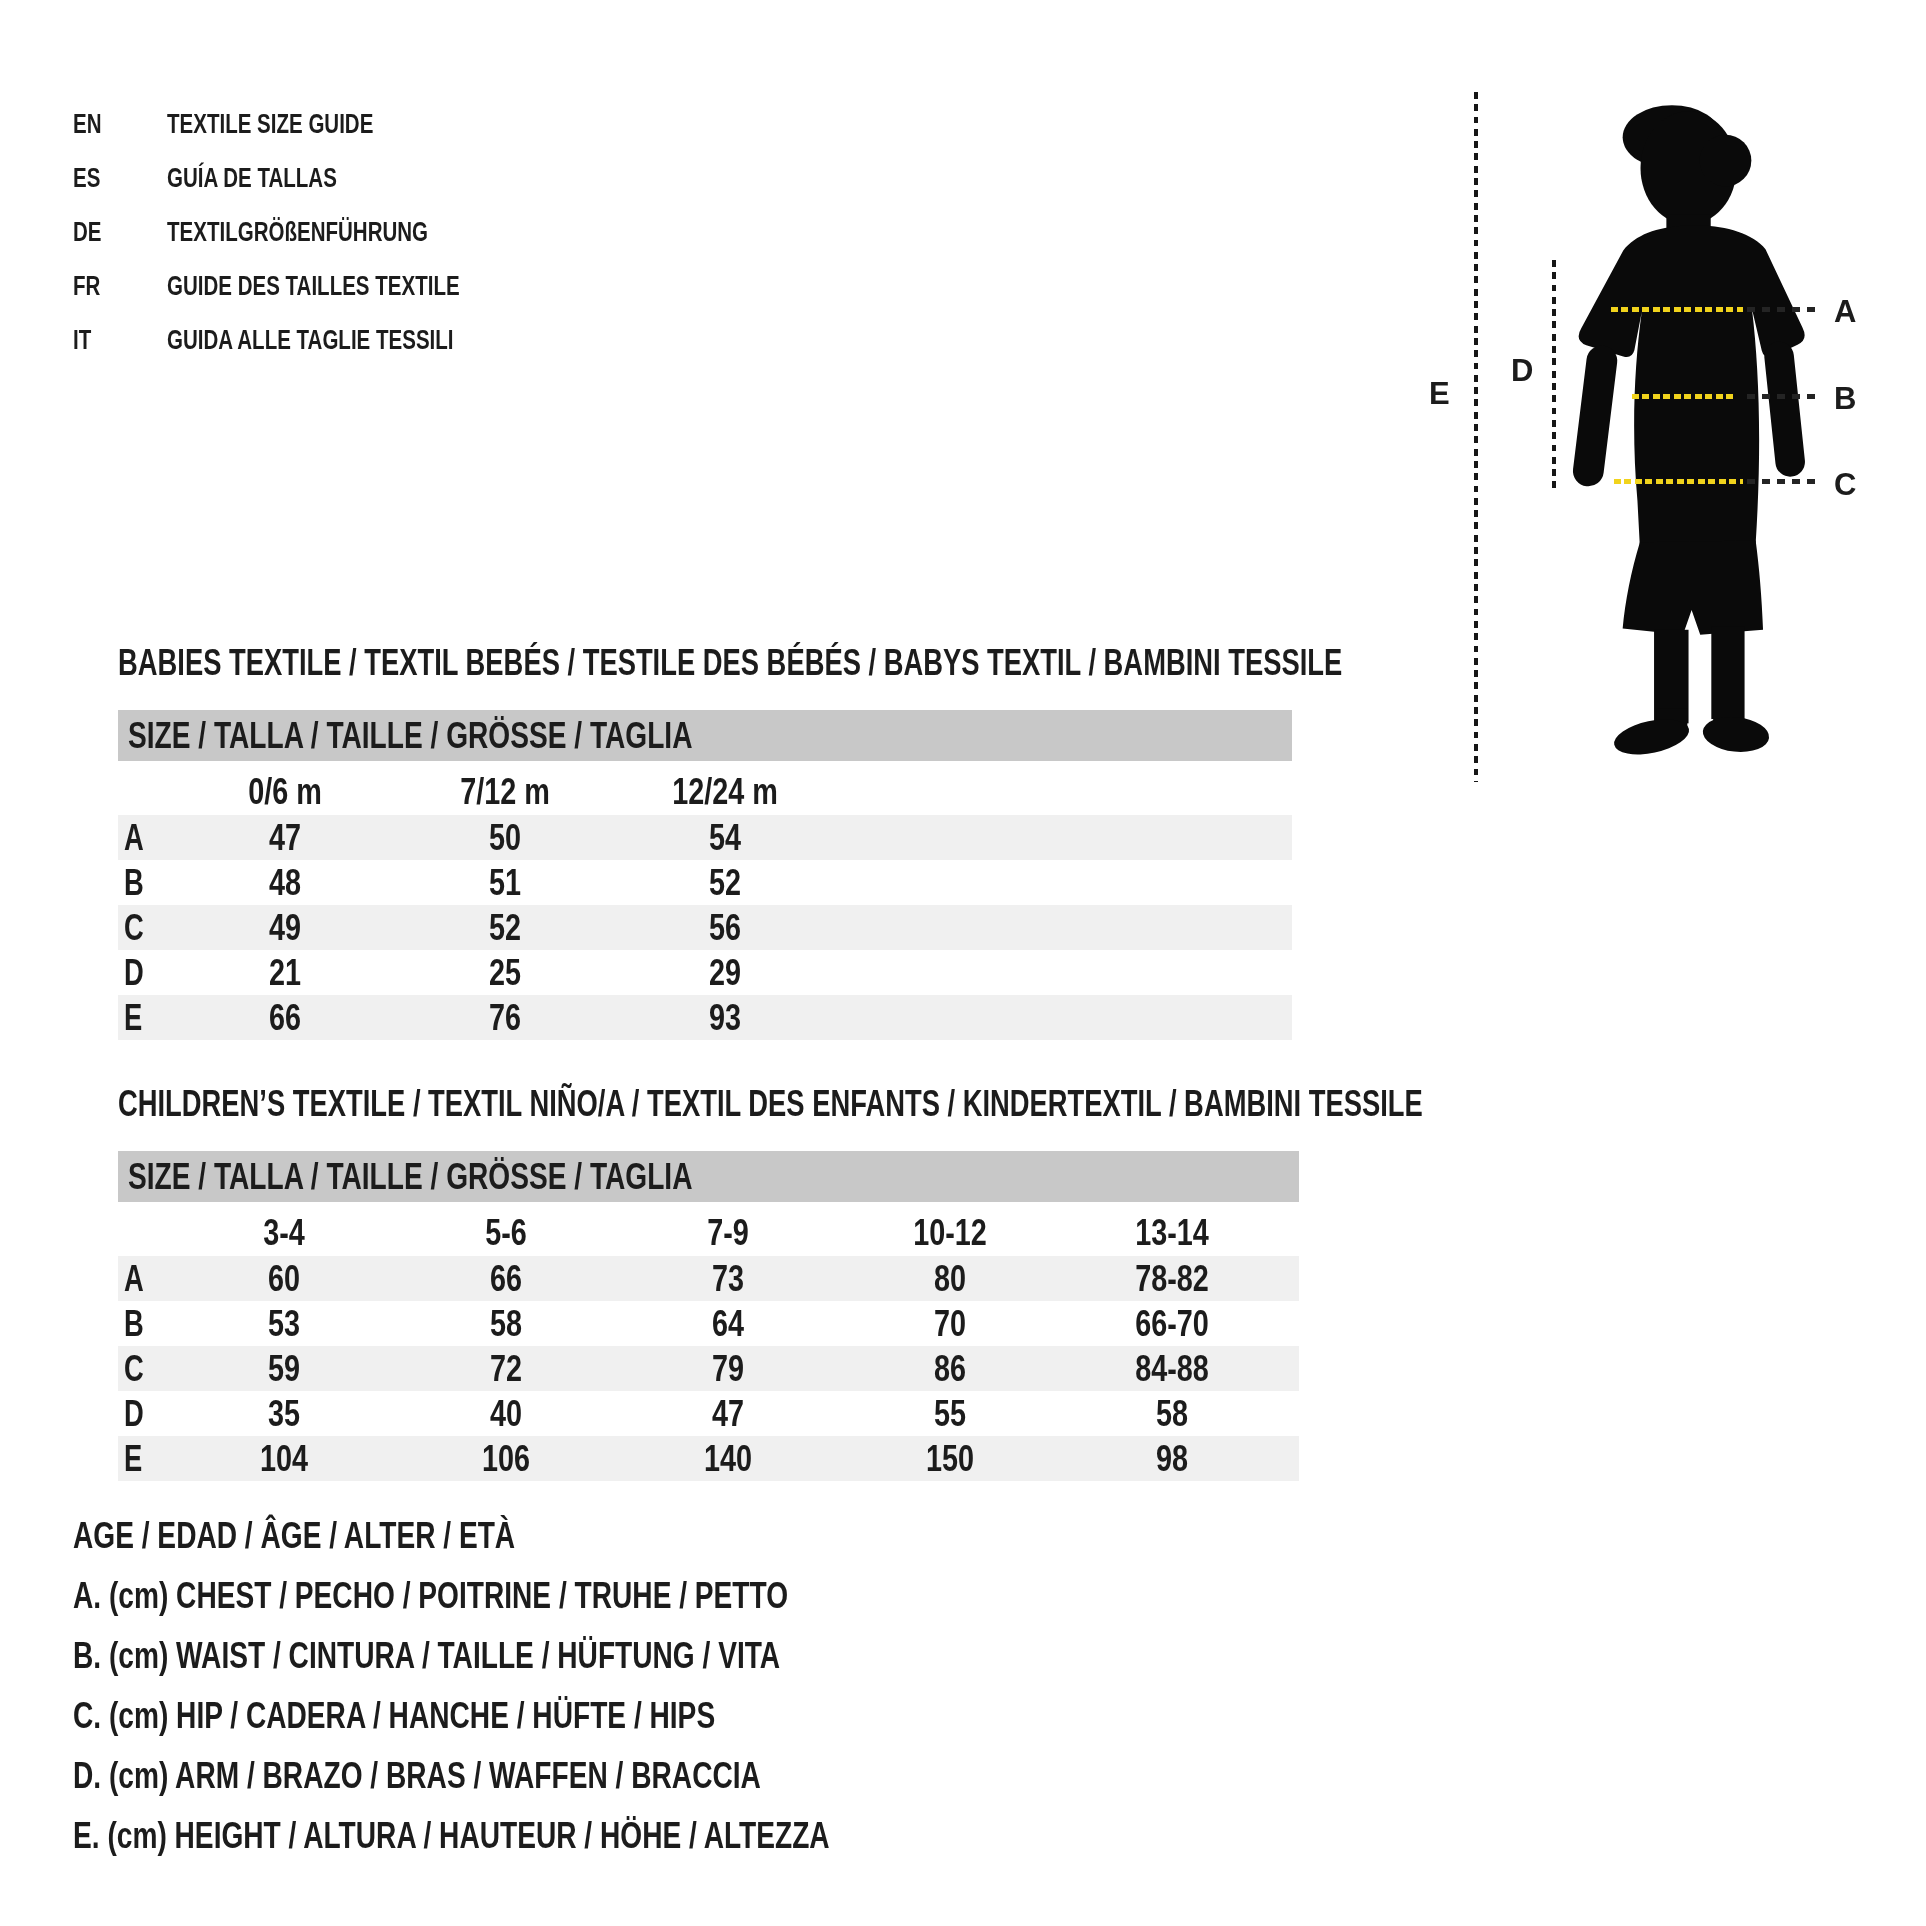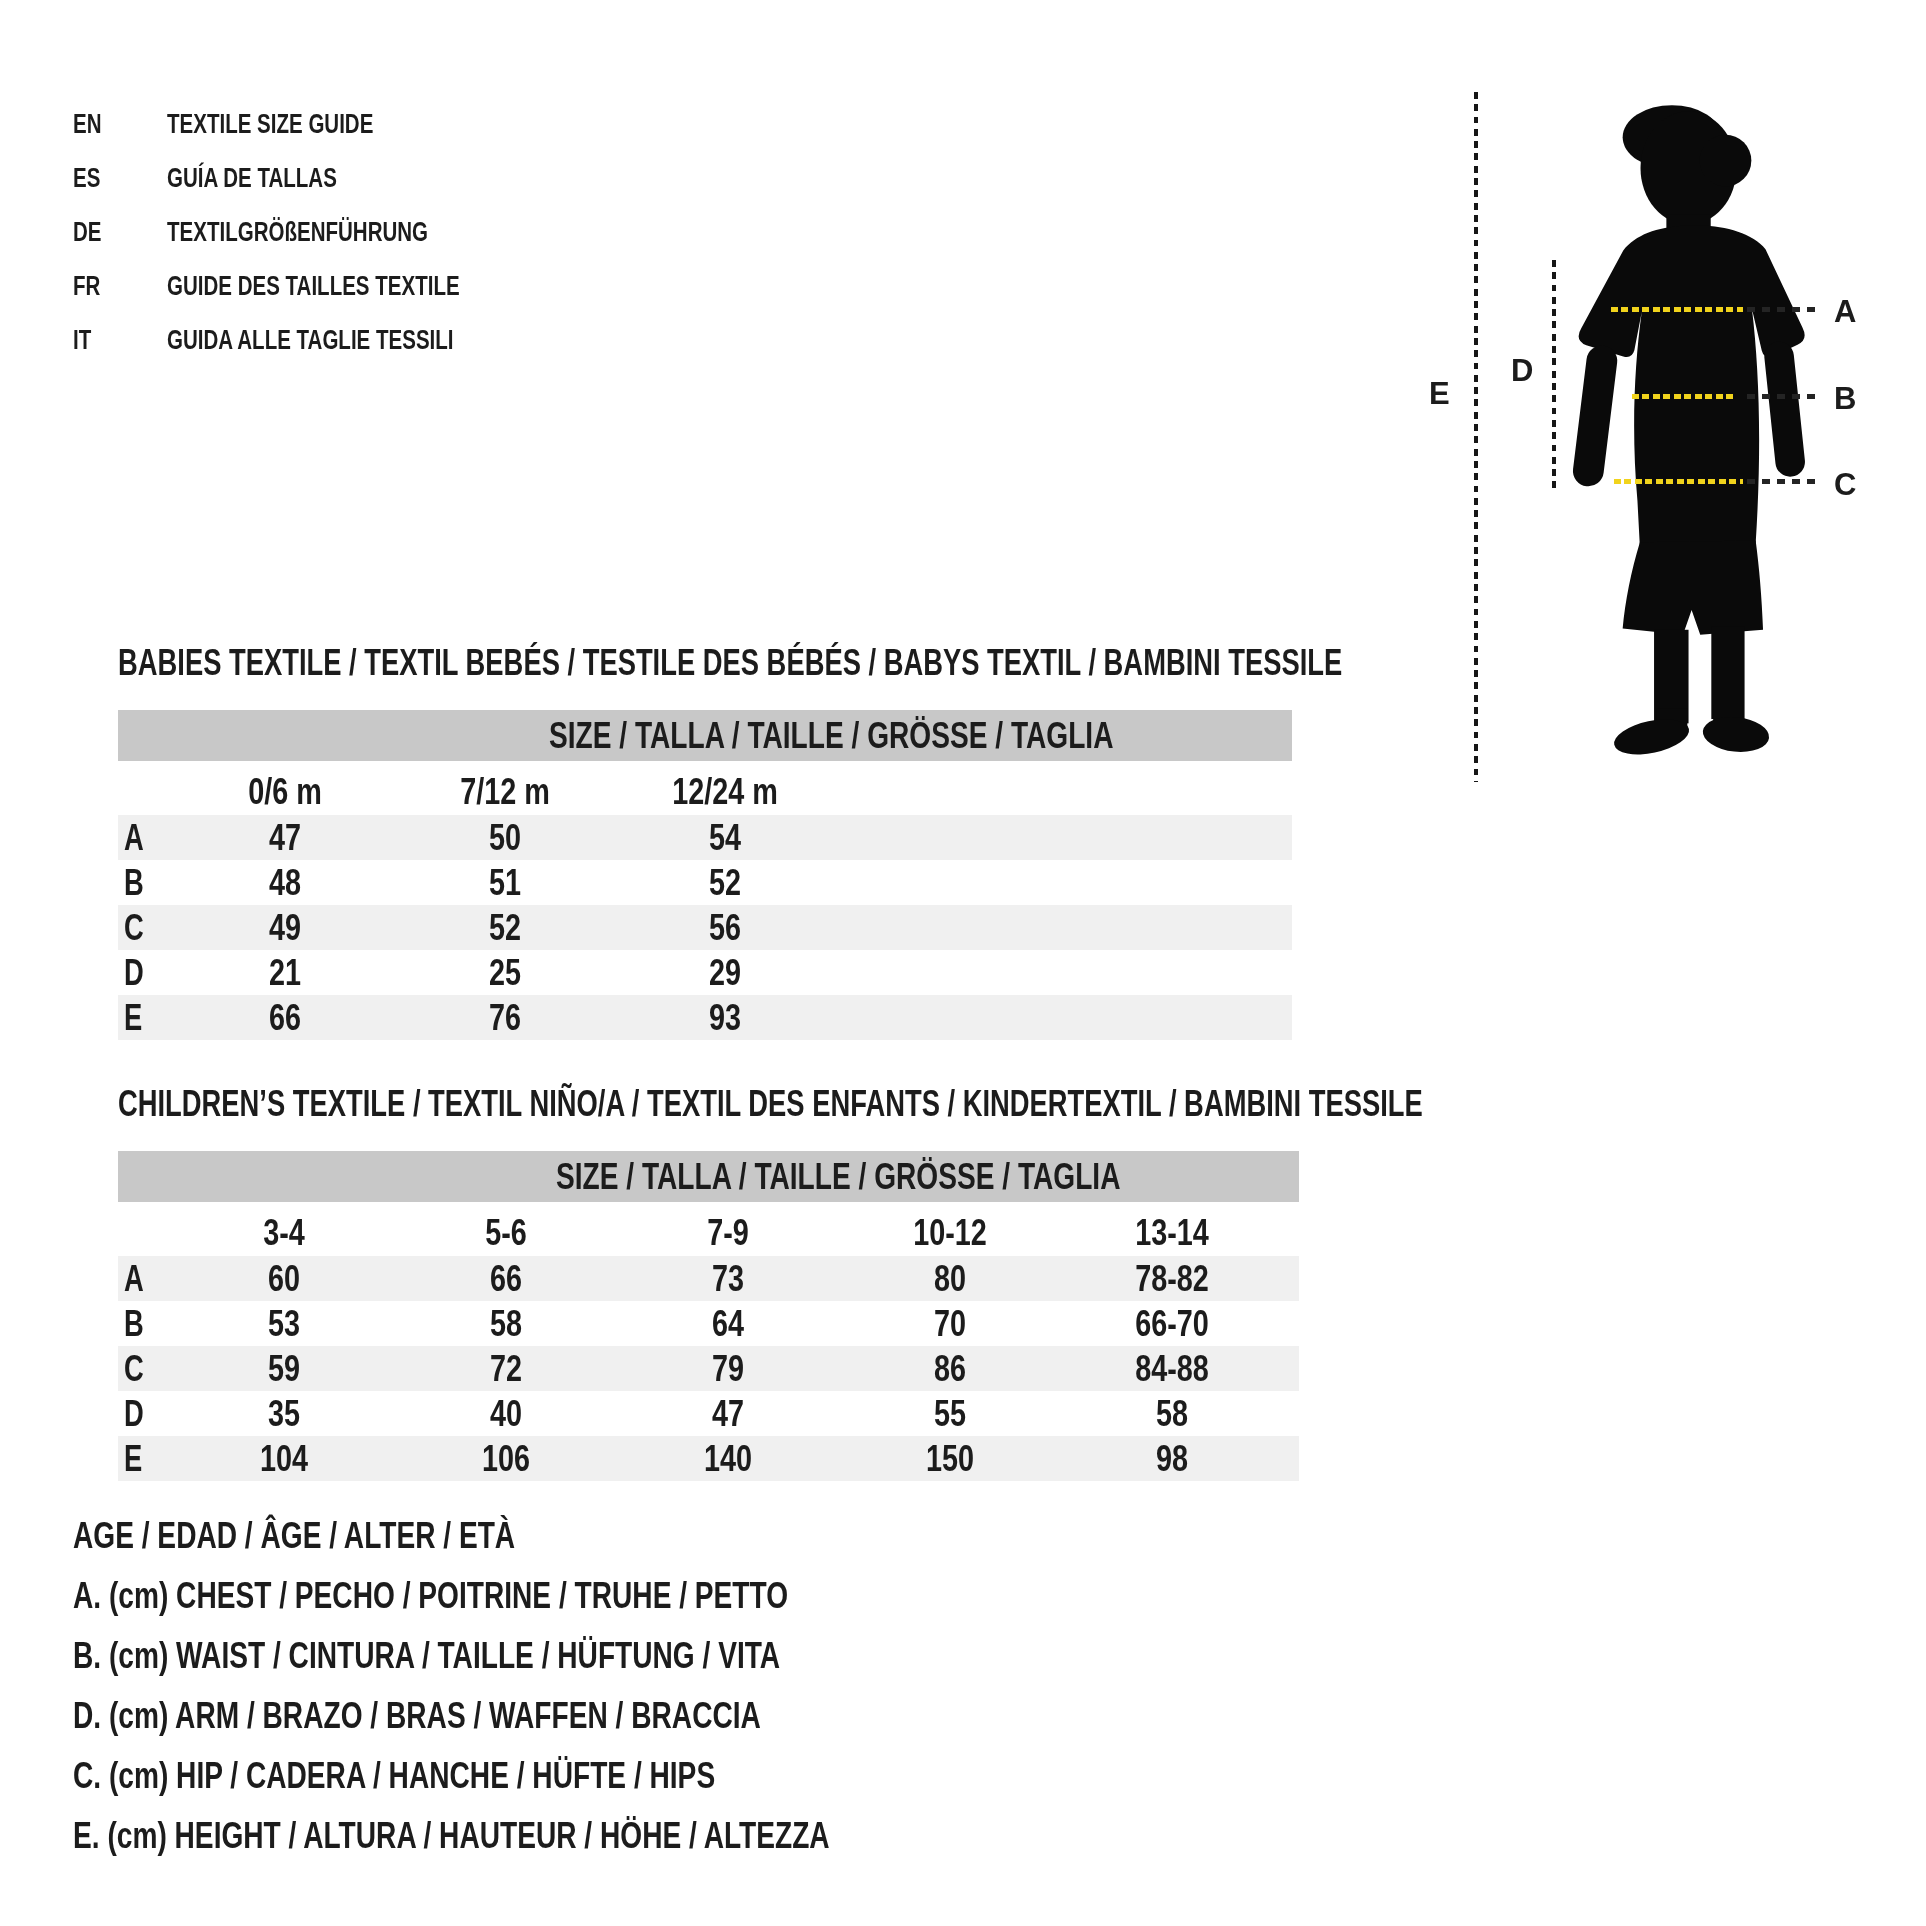--- a/index.html
+++ b/index.html
@@ -26,21 +26,21 @@
            background-image:repeating-linear-gradient(to right,#242424 0 8px,transparent 8px 15px); }
   .flabel { position:absolute; font-size:31px; line-height:31px; }
   .child-svg { position:absolute; left:1570px; top:99px; width:242px; height:665px; }
 
   
   .tbl-block { position:absolute; left:73px;margin-left:45px; }
   .babies-block   { top:641px; width:1174px; }
   .children-block { top:1082px; width:1181px; }
   .tbl-title { font-size:36px; height:43px; line-height:43px; margin-bottom:26px; white-space:nowrap; }
   .size-bar  { background:#c8c8c8; height:51px; display:flex; align-items:center;
-               padding-left:10px; box-sizing:border-box; font-size:37px; margin-bottom:7.4px;justify-content:flex-end; }
+               padding-left:10px; box-sizing:border-box; font-size:37px; margin-bottom:7.4px; }
   table { border-collapse:collapse; table-layout:fixed; width:100%; }
   td { height:45px; font-size:36px; padding:0; text-align:center; vertical-align:middle; }
   tr.cols td { height:47px; }
   tr.stripe { background:#f0f0f0; }
   td.rowlabel { text-align:left; padding-left:6.2px; }
 
   
   .legend { position:absolute; left:73px; top:1515px; }
   .legend-row { height:60px; display:flex; align-items:flex-start; font-size:37px; }
 </style>
@@ -247,22 +247,22 @@
   <div class="legend-row">
       <span class="cd">AGE / EDAD / ÂGE / ALTER / ETÀ</span>
     </div>
   <div class="legend-row">
       <span class="cd">A. (cm) CHEST / PECHO / POITRINE / TRUHE / PETTO</span>
     </div>
   <div class="legend-row">
       <span class="cd">B. (cm) WAIST / CINTURA / TAILLE / HÜFTUNG / VITA</span>
     </div>
   <div class="legend-row">
+      <span class="cd">C. (cm) HIP / CADERA / HANCHE / HÜFTE / HIPS</span>
+    </div>
+  <div class="legend-row">
       <span class="cd">D. (cm) ARM / BRAZO / BRAS / WAFFEN / BRACCIA</span>
     </div>
   <div class="legend-row">
-      <span class="cd">C. (cm) HIP / CADERA / HANCHE / HÜFTE / HIPS</span>
-    </div>
-  <div class="legend-row">
       <span class="cd">E. (cm) HEIGHT / ALTURA / HAUTEUR / HÖHE / ALTEZZA</span>
     </div>
 </div>
 
 
 </body></html>

